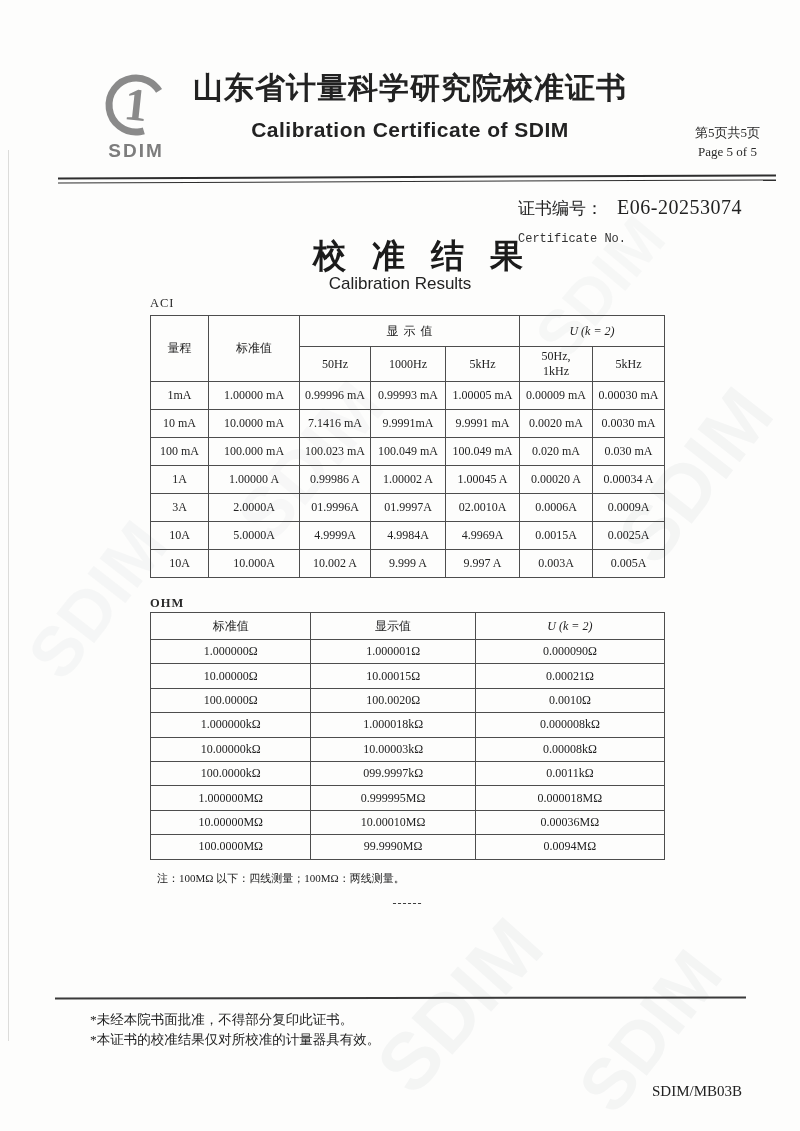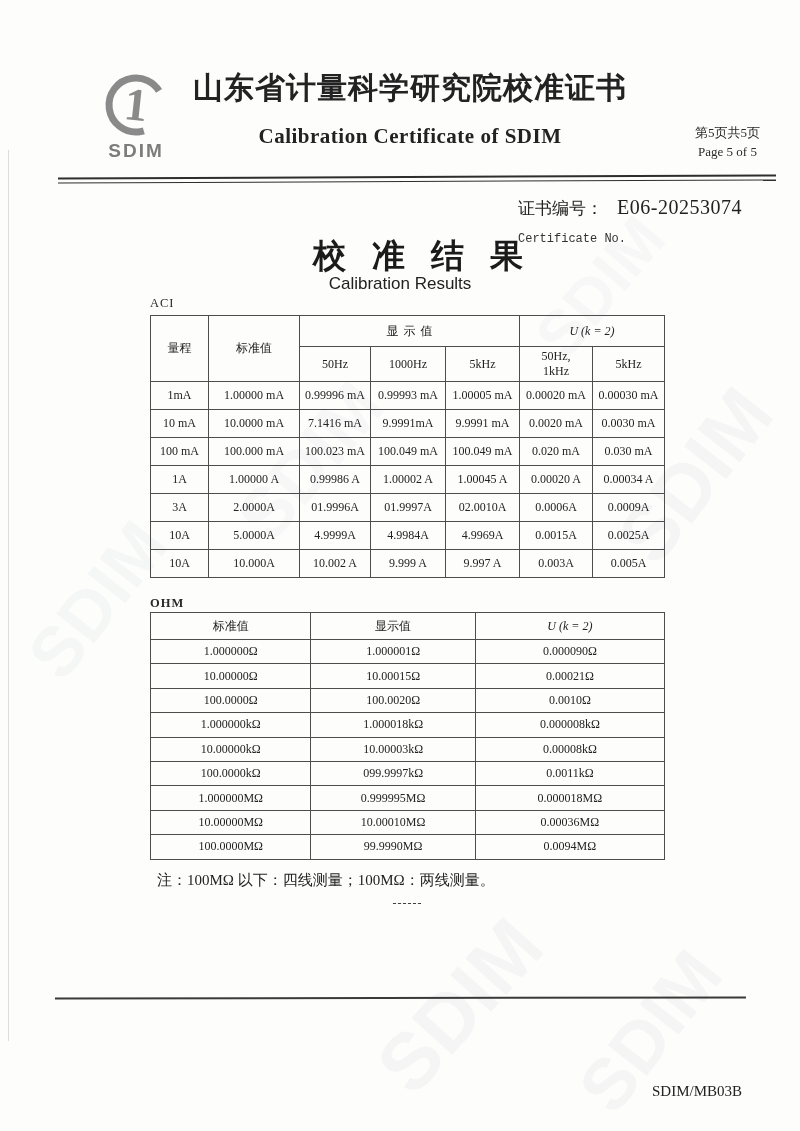--- a/index.html
+++ b/index.html
@@ -23,22 +23,22 @@
   .logo-text{
     font-family:"Liberation Sans", sans-serif;font-weight:bold;
     font-size:19px;letter-spacing:2px;color:#7d7d7d;margin-top:-6px;
   }
   .title-block{position:absolute;left:150px;top:68px;width:520px;text-align:center;}
   .title-cn{
     font-family:"Liberation Sans", sans-serif;font-weight:bold;
     font-size:30px;letter-spacing:1px;color:#222;white-space:nowrap;
   }
   .title-en{
-    font-family:Liberation Serif, serif;font-weight:bold;
-    font-size:21px;color:#222;margin-top:15px;letter-spacing:.5px;
+    font-family:Liberation Sans, sans-serif;font-weight:bold;
+    font-size:21px;color:#222;margin-top:9px;letter-spacing:.5px;
   }
   .page-info{position:absolute;right:40px;top:124px;text-align:center;font-size:13px;line-height:1.45;color:#2a2a2a;}
   .rule-double{
     position:absolute;left:58px;right:24px;top:176px;height:3px;
     border-top:2px solid #2e2e2e;border-bottom:1px solid #2e2e2e;
     transform:rotate(-0.25deg);
   }
 
   
   .cert{position:absolute;left:518px;top:196px;}
@@ -74,21 +74,21 @@
   #aci-table tr.h1 td{height:30px;}
   #aci-table tr.h2 td{height:34px;white-space:pre-line;line-height:1.25;}
   #aci-table tr.dr td{height:27px;}
   #aci-table .sp{letter-spacing:5px;text-indent:5px;}
   .uk{font-style:italic;}
   #ohm-table{top:612px;}
   #ohm-table tr.h1 td{height:26px;}
   #ohm-table tr.dr td{height:23.4px;}
 
   
-  .note{position:absolute;left:157px;top:871px;font-size:15px;color:#222;}
+  .note{position:absolute;left:157px;top:871px;font-size:11px;color:#222;}
   .dashes{position:absolute;left:150px;width:515px;top:896px;text-align:center;font-size:12px;letter-spacing:1px;color:#333;}
 
   
   .rule-bottom{position:absolute;left:55px;right:54px;top:997px;border-top:2px solid #3a3a3a;transform:rotate(-0.1deg);}
   .footnotes{position:absolute;left:90px;top:1010px;font-size:13.5px;line-height:1.5;color:#222;}
   .doc-code{position:absolute;right:58px;top:1068px;font-size:15px;color:#222;margin-top:15px;}
 
   
   .wm{
     position:absolute;font-family:"Liberation Sans", sans-serif;font-weight:bold;
@@ -168,21 +168,21 @@
         <td>50Hz,
 1kHz</td>
         <td>5kHz</td>
       </tr>
     <tr class="dr">
           <td>1mA</td>
           <td>1.00000 mA</td>
           <td>0.99996 mA</td>
           <td>0.99993 mA</td>
           <td>1.00005 mA</td>
-          <td>0.00020 mA</td>
+          <td>0.00009 mA</td>
           <td>0.00030 mA</td>
         </tr>
         <tr class="dr">
           <td>10 mA</td>
           <td>10.0000 mA</td>
           <td>7.1416 mA</td>
           <td>9.9991mA</td>
           <td>9.9991 mA</td>
           <td>0.0020 mA</td>
           <td>0.0030 mA</td>
@@ -293,15 +293,19 @@
           <td>99.9990MΩ</td>
           <td>0.0094MΩ</td>
         </tr>
       </tbody>
   </table>
 
   <div class="note">注：100MΩ 以下：四线测量；100MΩ：两线测量。</div>
   <div class="dashes">------</div>
 
   <div class="rule-bottom"></div>
+  <div class="footnotes">
+    <div>*未经本院书面批准，不得部分复印此证书。</div>
+    <div>*本证书的校准结果仅对所校准的计量器具有效。</div>
+  </div>
   <div class="doc-code">SDIM/MB03B</div>
 
 </div>
 
 </body></html>

